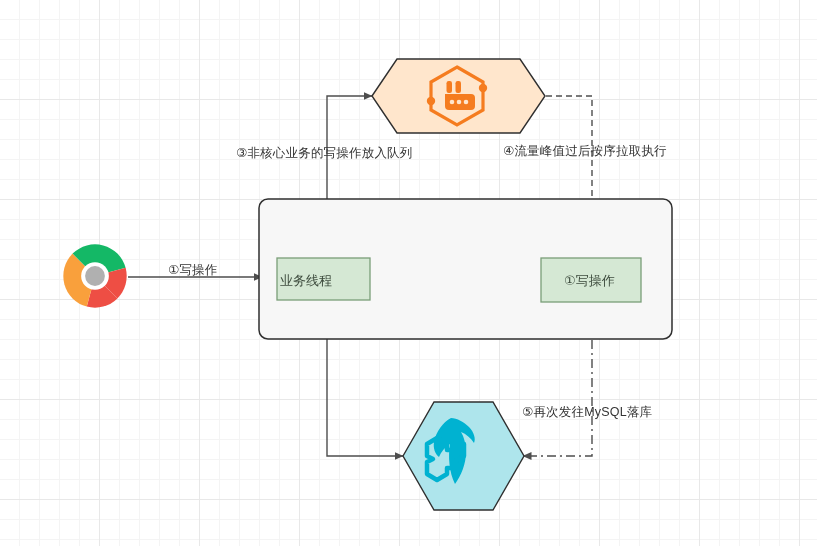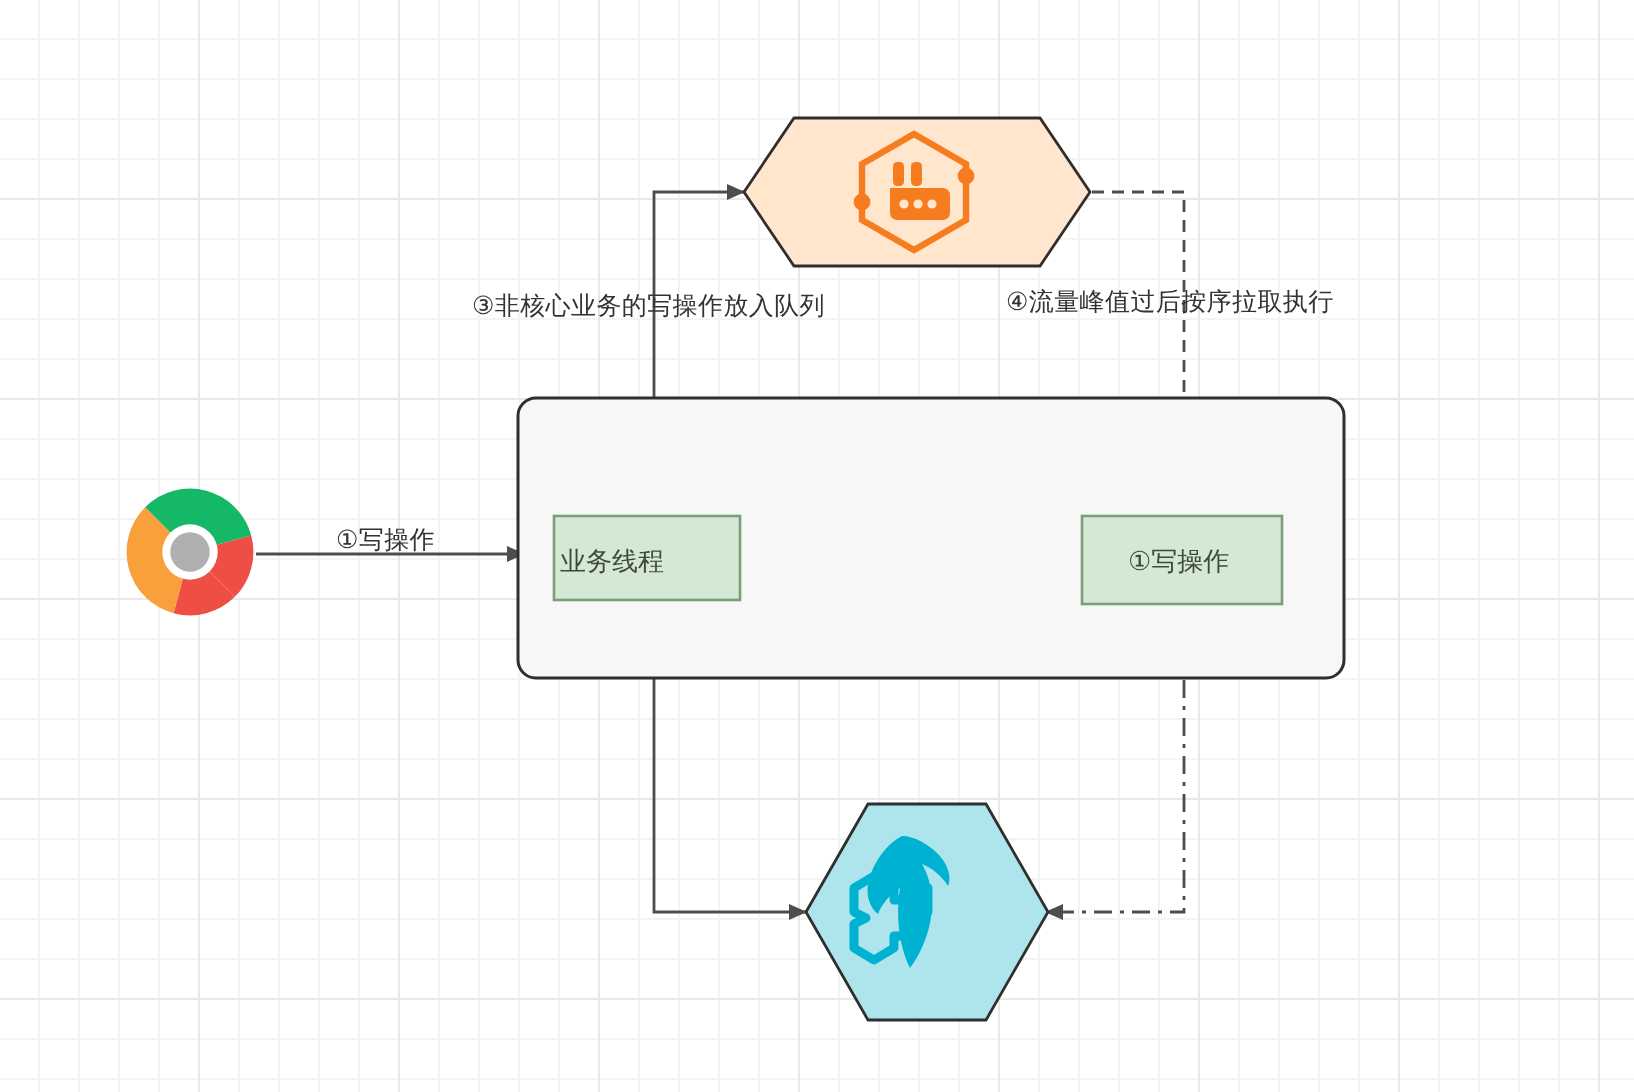--- a/index.html
+++ b/index.html
@@ -168,15 +168,16 @@
 
   <div class="node-label thread-label" style="left:564px; top:272px;">①写操作</div>
 
   <div class="edge-label" style="left:168px; top:262px;">①写操作</div>
 
   <div class="edge-label" style="left:236px; top:145px;">③非核心业务的写操作放入队列</div>
 
   <div class="edge-label" style="left:503px; top:143px;">④流量峰值过后按序拉取执行</div>
 
 
+  <div class="edge-label" style="left:522px; top:404px;">⑤再次发往MySQL落库</div>
 
 
 </div>
 
 </body></html>

